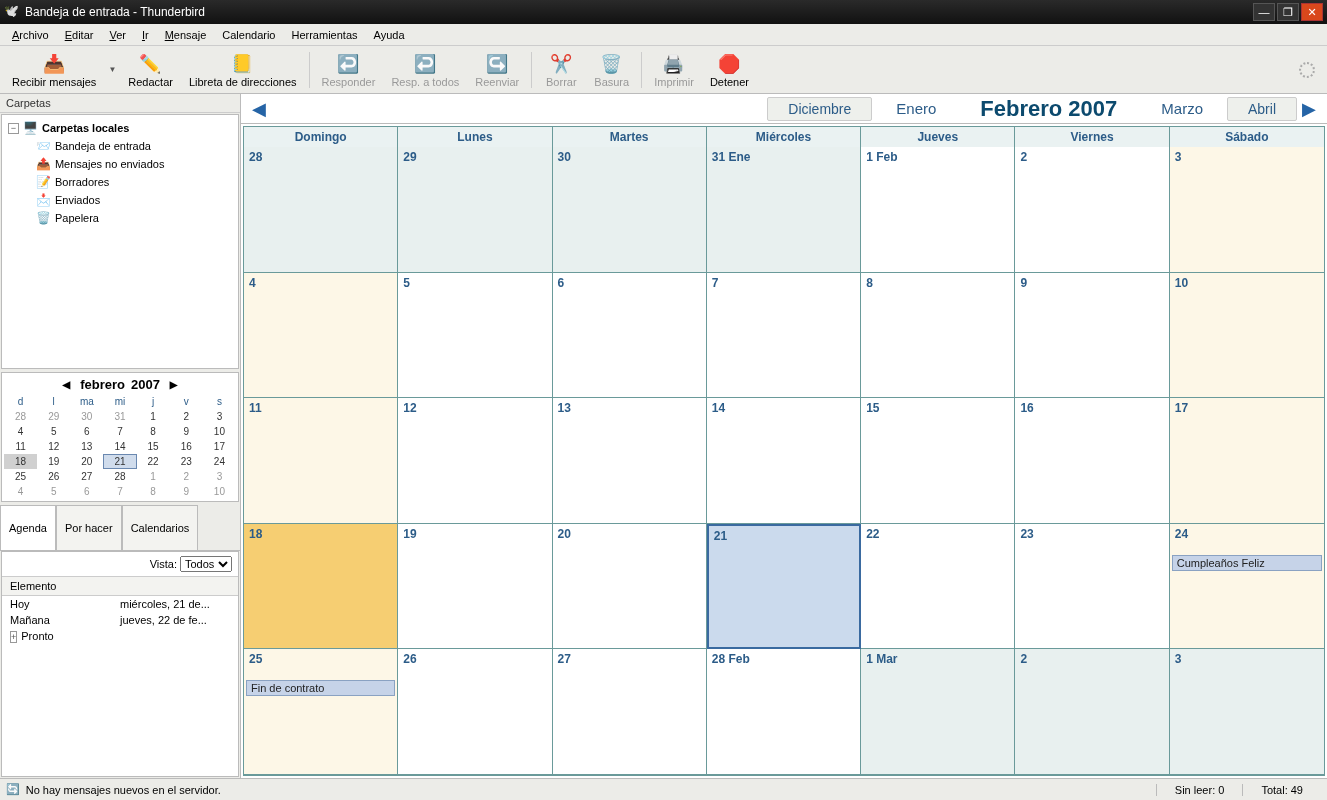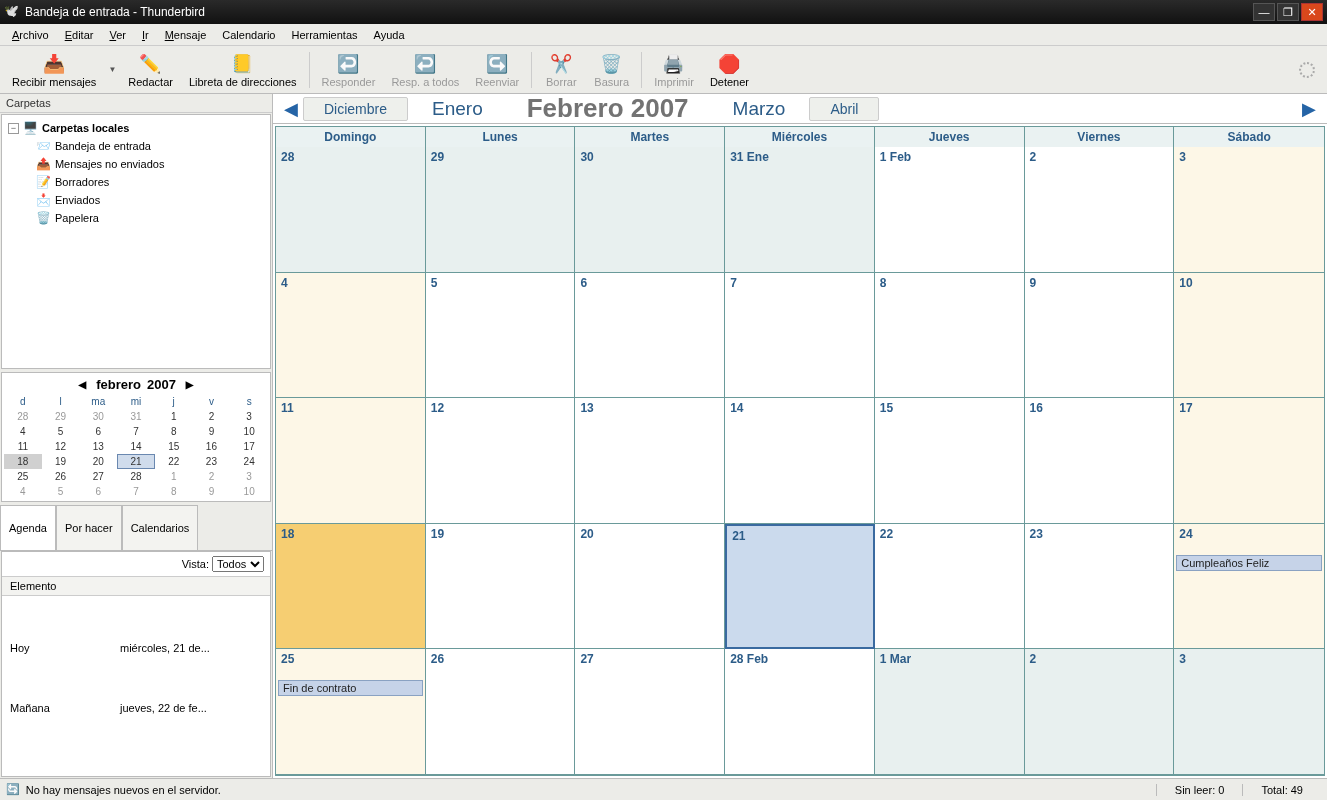--- a/index.html
+++ b/index.html
@@ -24,21 +24,21 @@
 .tbtn .ticon { width: 24px; height: 24px; display: flex; align-items: center; justify-content: center; font-size: 18px; }
 .tbtn.disabled { color: #999; }
 .tsep { width: 1px; height: 36px; background: #ccc; margin: 0 4px; }
 .tdrop { font-size: 8px; color: #555; padding: 0 4px; }
 .spinner { margin-left: auto; margin-right: 8px; width: 16px; height: 16px; border: 2px dotted #aaa; border-radius: 50%; }
 
 
 .main { flex: 1; display: flex; overflow: hidden; }
 
 
-.left { width: 273px; display: flex; flex-direction: column; background: #ecece8; border-right: 1px solid #bbb; }
+.left { width: 241px; display: flex; flex-direction: column; background: #ecece8; border-right: 1px solid #bbb; }
 .folders-header { padding: 3px 6px; font-size: 11px; color: #333; border-bottom: 1px solid #ccc; background: #ecece8; }
 .folders { flex: 0 0 255px; background: #fff; border: 1px solid #bbb; margin: 1px; overflow: auto; }
 .tree { padding: 4px 6px; }
 .tree-node { display: flex; align-items: center; gap: 4px; padding: 2px 0; }
 .tree-node .exp { width: 11px; text-align: center; font-size: 9px; color: #555; border: 1px solid #999; background: #fff; line-height: 9px; }
 .tree-node .ticon2 { font-size: 12px; }
 .tree-node.root .label { font-weight: bold; }
 .tree-child { padding-left: 28px; display: flex; align-items: center; gap: 4px; padding-top: 2px; padding-bottom: 2px; }
 .tree-child .ticon2 { font-size: 12px; }
 
@@ -58,35 +58,35 @@
 .stab { padding: 16px 8px; border: 1px solid #bbb; border-bottom: none; background: #f3f3f0; font-size: 11px; cursor: pointer; }
 .stab.active { background: #fff; }
 
 
 .agenda { flex: 1; background: #fff; border: 1px solid #bbb; margin: 0 1px 1px 1px; display: flex; flex-direction: column; }
 .ag-filter { text-align: right; padding: 4px 6px; }
 .ag-filter select { font-size: 11px; }
 .ag-header { background: #f3f3f0; border: 1px solid #ccc; border-left: none; border-right: none; padding: 3px 8px; display: flex; }
 .ag-header .c1 { width: 110px; }
 .ag-list { flex: 1; overflow: auto; }
-.ag-row { display: flex; padding: 2px 8px; margin-top: 44px; }
+.ag-row { display: flex; padding: 2px 8px; }
 .ag-row .c1 { width: 110px; }
 .ag-row .c2 { flex: 1; }
 .ag-row .exp { width: 11px; text-align: center; font-size: 9px; color: #555; border: 1px solid #999; background: #fff; margin-right: 4px; line-height: 9px; }
 
 
 .right { flex: 1; display: flex; flex-direction: column; background: #fff; }
 
 
 .monthnav { height: 30px; display: flex; align-items: center; padding: 0 6px; border-bottom: 1px solid #bbb; }
 .mn-arrow { width: 24px; height: 24px; cursor: pointer; font-size: 18px; display: flex; align-items: center; justify-content: center; color: #2564a6; }
-.mn-months { flex: 1; display: flex; justify-content: flex-start; gap: 4px; align-items: center; }
+.mn-months { flex: 1; display: flex; justify-content: flex-end; gap: 4px; align-items: center; }
 .mn-tab { padding: 3px 20px; background: #eef0ec; border: 1px solid #ccc; color: #2c5c88; font-size: 14px; cursor: pointer; border-radius: 2px; }
-.mn-tab.plain { background: transparent; border: none; color: #2c5c88; font-size: 19px; }
-.mn-current { font-size: 26px; font-weight: bold; color: #737373; padding: 0 20px; }
+.mn-tab.plain { background: transparent; border: none; color: #2c5c88; font-size: 15px; }
+.mn-current { font-size: 22px; font-weight: bold; color: #0c4a6e; padding: 0 20px; }
 
 
 .calgrid { flex: 1; display: flex; flex-direction: column; border: 1px solid #6a9a9a; margin: 2px; }
 .cal-dow { display: grid; grid-template-columns: repeat(7, 1fr); background: #eaf2f2; }
 .cal-dow div { text-align: center; padding: 3px; font-weight: bold; color: #2c5c88; border-right: 1px solid #6a9a9a; font-size: 12px; }
 .cal-dow div:last-child { border-right: none; }
 .cal-body { flex: 1; display: grid; grid-template-columns: repeat(7, 1fr); grid-template-rows: repeat(6, 1fr); }
 .cal-cell { border-right: 1px solid #6a9a9a; border-bottom: 1px solid #6a9a9a; position: relative; padding: 2px; background: #fff; }
 .cal-cell:nth-child(7n) { border-right: none; }
 .cal-cell.other { background: #e8f0ef; }
@@ -290,20 +290,24 @@
       </div>
       <div class="ag-list" id="ag-list">
           <div class="ag-row">
             <span class="c1">Hoy</span>
             <span class="c2">miércoles, 21 de...</span>
           </div>
           <div class="ag-row">
             <span class="c1">Mañana</span>
             <span class="c2">jueves, 22 de fe...</span>
           </div>
+          <div class="ag-row">
+            <span class="c1"><span class="exp">+</span>Pronto</span>
+            <span class="c2"></span>
+          </div>
         </div>
     </div>
   </div>
 
   <div class="right">
     <div class="monthnav">
       <div class="mn-arrow">◀</div>
       <div class="mn-months">
         <div class="mn-tab">Diciembre</div>
         <div class="mn-tab plain">Enero</div>

